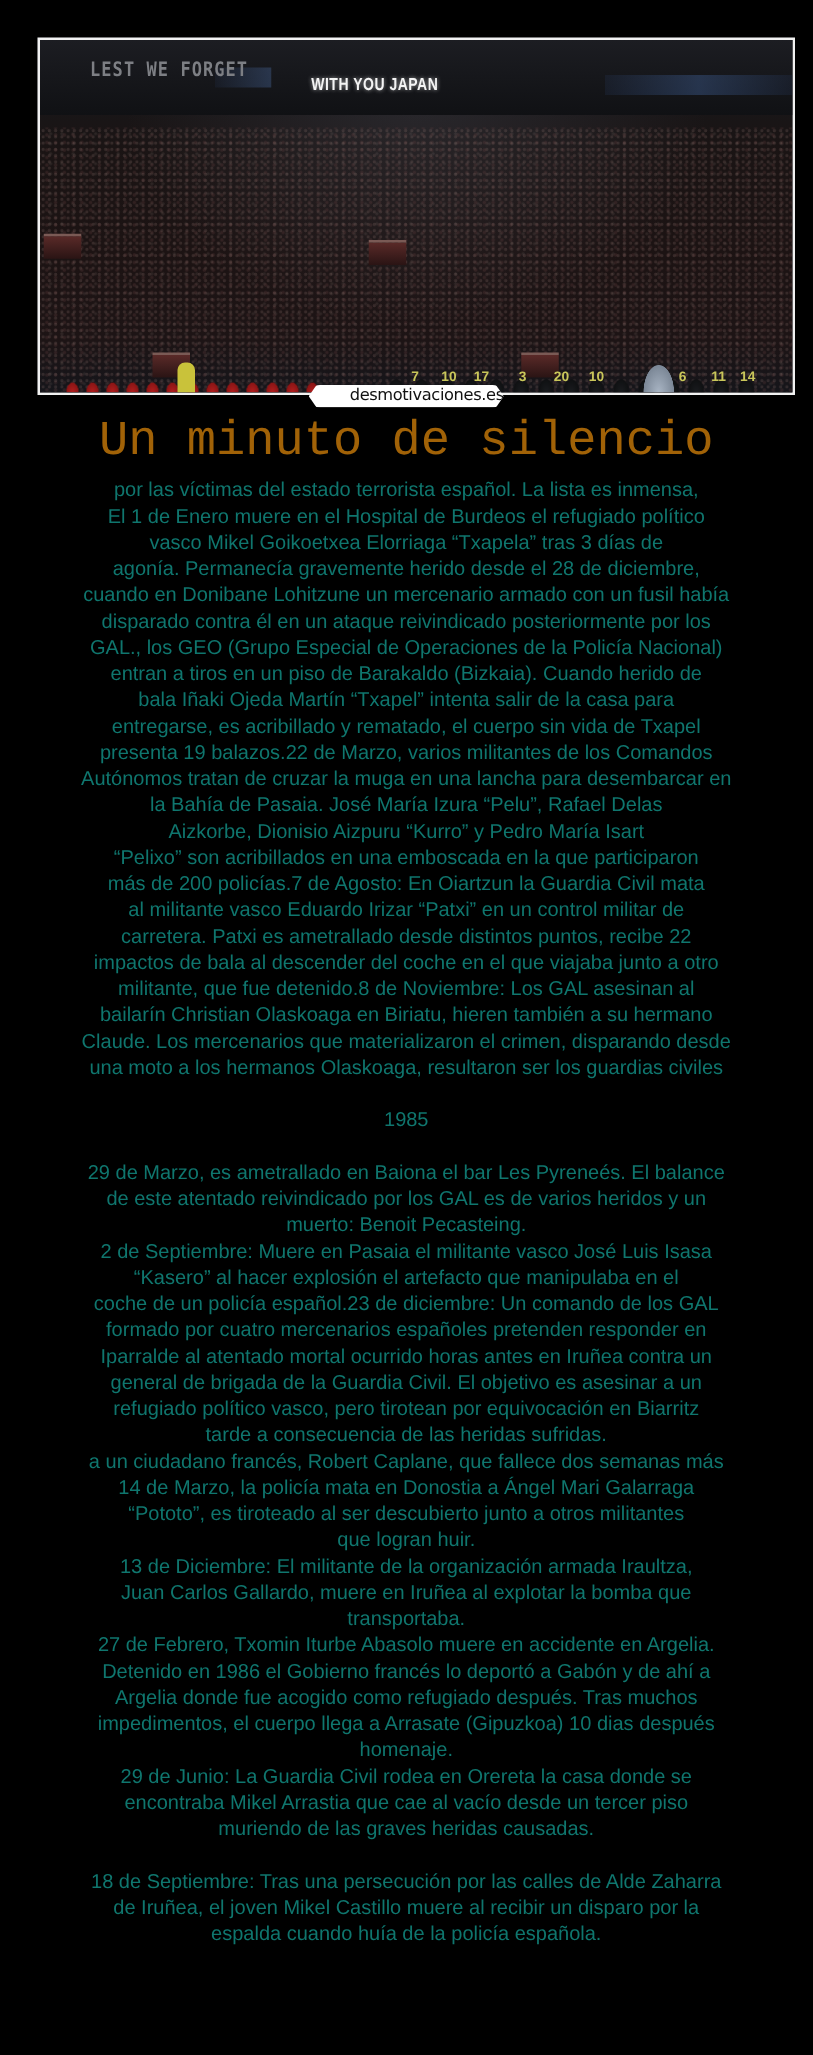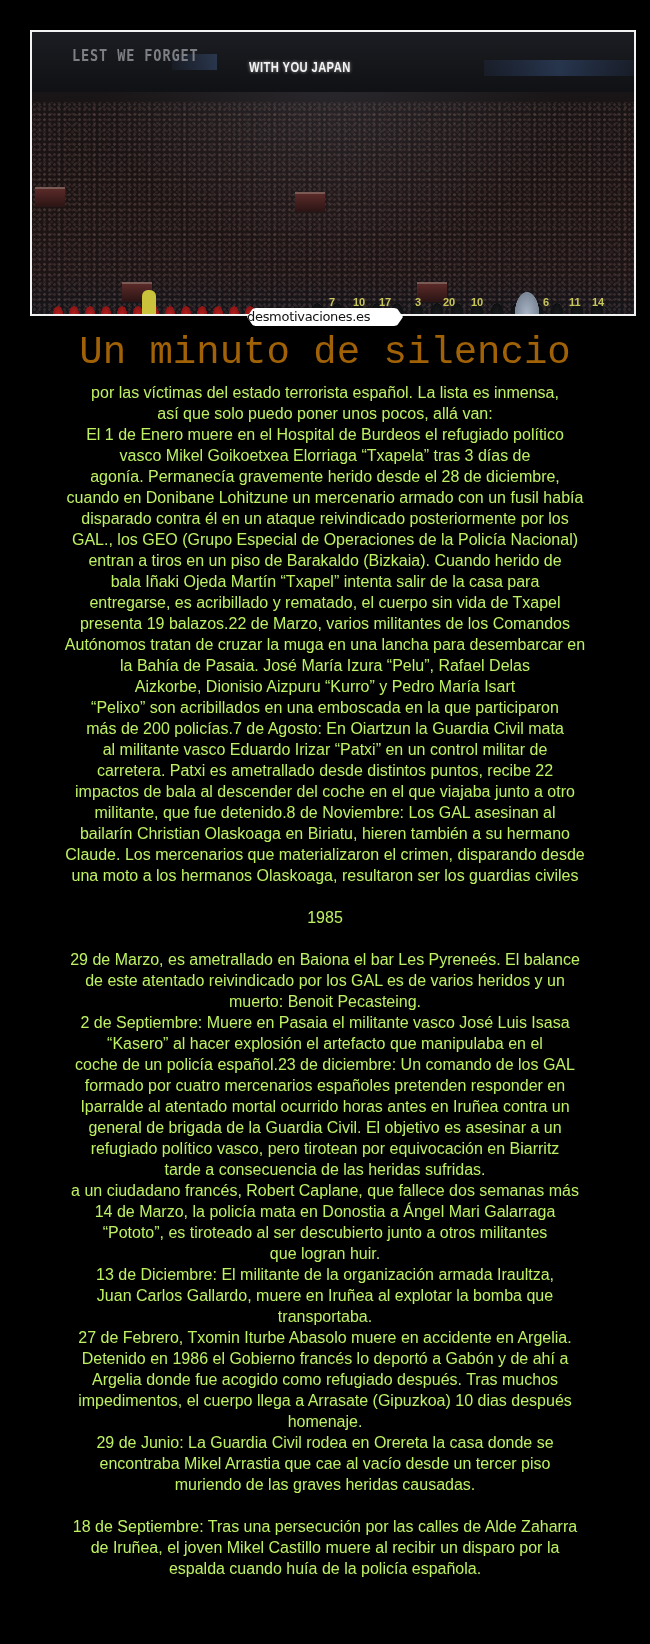--- a/index.html
+++ b/index.html
@@ -135,21 +135,21 @@
   }
   .logo-pill {
     position: absolute;
     left: 247px; top: 308px;
     width: 156px; height: 18px;
     background: #fff;
     border-radius: 9px;
     clip-path: polygon(4% 0, 96% 0, 100% 50%, 96% 100%, 4% 100%, 0 50%);
     display: flex;
     align-items: center;
-    justify-content: flex-start;
+    justify-content: flex-end;
   }
   .logo-text {
     font-family: "DejaVu Sans", sans-serif;
     font-size: 13px;
     color: #111;
     letter-spacing: -0.3px;
     line-height: 18px;
   }
   .title {
     position: absolute;
@@ -162,21 +162,21 @@
     color: #a16207;
   }
   .body-text {
     position: absolute;
     left: 30px; top: 382px;
     width: 590px;
     text-align: center;
     font-family: "Liberation Sans", "DejaVu Sans", sans-serif;
     font-size: 16px;
     line-height: 21px;
-    color: #bef264;
+    color: #0f766e;
   }
   .body-text .line {
     display: block;
     white-space: nowrap;
     height: 21px;
   }
   .body-text .blank {
     display: block;
     height: 21px;
   }
@@ -216,21 +216,20 @@
   </div>
 
   <div class="logo-pill">
     <span class="logo-text">desmotivaciones.es</span>
   </div>
 
   <div class="title">Un minuto de silencio</div>
 
   <div class="body-text" id="body-text">
       <span class="line">por las víctimas del estado terrorista español. La lista es inmensa,</span>
-      <span class="line">así que solo puedo poner unos pocos, allá van:</span>
       <span class="line">El 1 de Enero muere en el Hospital de Burdeos el refugiado político</span>
       <span class="line">vasco Mikel Goikoetxea Elorriaga “Txapela” tras 3 días de</span>
       <span class="line">agonía. Permanecía gravemente herido desde el 28 de diciembre,</span>
       <span class="line">cuando en Donibane Lohitzune un mercenario armado con un fusil había</span>
       <span class="line">disparado contra él en un ataque reivindicado posteriormente por los</span>
       <span class="line">GAL., los GEO (Grupo Especial de Operaciones de la Policía Nacional)</span>
       <span class="line">entran a tiros en un piso de Barakaldo (Bizkaia). Cuando herido de</span>
       <span class="line">bala Iñaki Ojeda Martín “Txapel” intenta salir de la casa para</span>
       <span class="line">entregarse, es acribillado y rematado, el cuerpo sin vida de Txapel</span>
       <span class="line">presenta 19 balazos.22 de Marzo, varios militantes de los Comandos</span>

